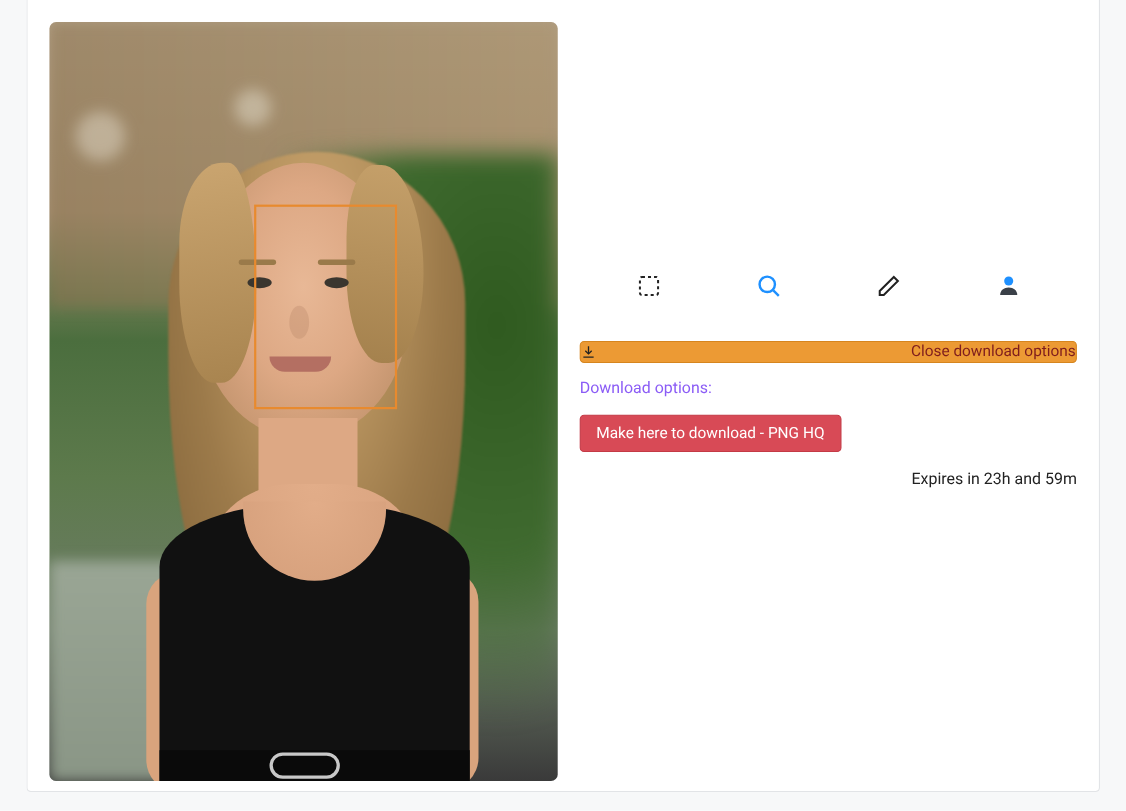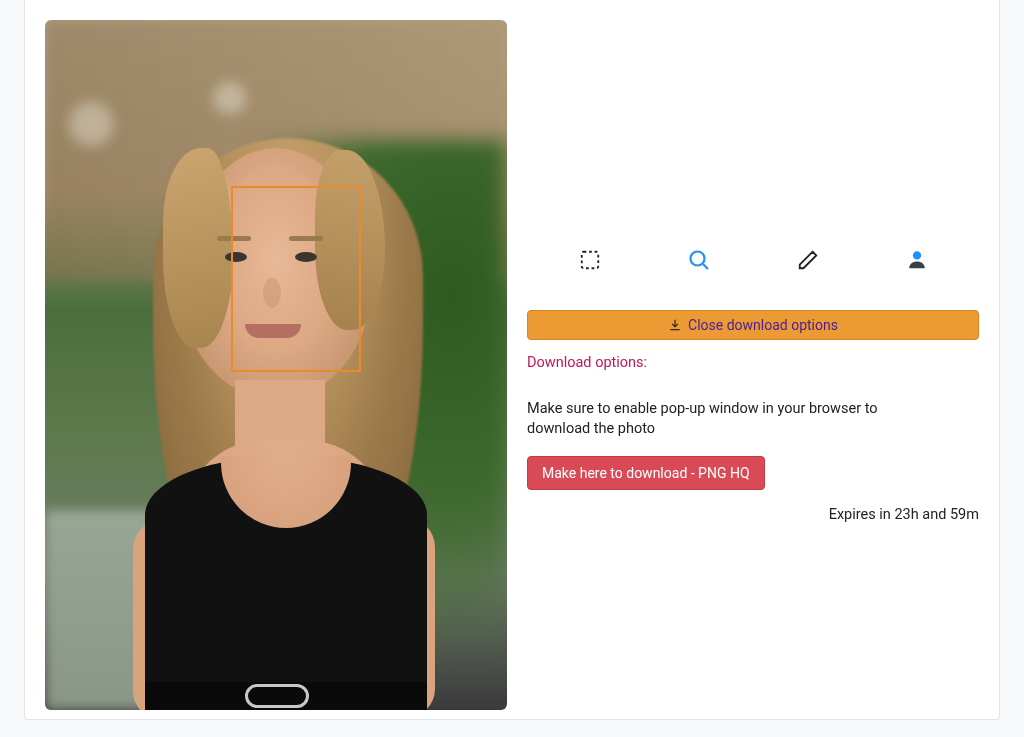--- a/index.html
+++ b/index.html
@@ -137,34 +137,34 @@
       width: 28px; height: 28px;
       display: flex; align-items: center; justify-content: center;
       cursor: pointer;
       color: #222;
     }
     .tool-btn.active { color: #1e90ff; }
     .close-bar {
       background: #ec9a34;
       border: 1px solid #d6851e;
       border-radius: 4px;
-      height: 30px;
+      height: 20px;
       display: flex;
       align-items: center;
-      justify-content: center;
+      justify-content: space-between;
       gap: 6px;
       font-size: 14px;
-      color: #4c1d95;
+      color: #7f1d1d;
       cursor: pointer;
       margin-bottom: 14px;
     }
     .section-label {
       font-size: 14.5px;
-      color: #be185d;
-      margin-bottom: 28px;
+      color: #8b5cf6;
+      margin-bottom: 16px;
     }
     .help-text {
       font-size: 14.5px;
       color: #222;
       line-height: 1.35;
       margin-bottom: 18px;
       max-width: 380px;
     }
     .dl-btn {
       display: inline-block;
@@ -244,21 +244,20 @@
       <svg width="14" height="14" viewBox="0 0 24 24" fill="none" stroke="#222" stroke-width="2">
         <path d="M12 3v12"></path>
           <path d="M7 10l5 5 5-5"></path>
           <path d="M4 20h16"></path>
       </svg>
       <span>Close download options</span>
     </div>
 
     <div class="section-label">Download options:</div>
 
-    <div class="help-text">Make sure to enable pop-up window in your browser to download the photo</div>
 
     <div class="dl-btn">
       <span>Make here to download - PNG HQ</span>
     </div>
 
     <div class="expiry">Expires in 23h and 59m</div>
   </div>
 
 </div>
 

